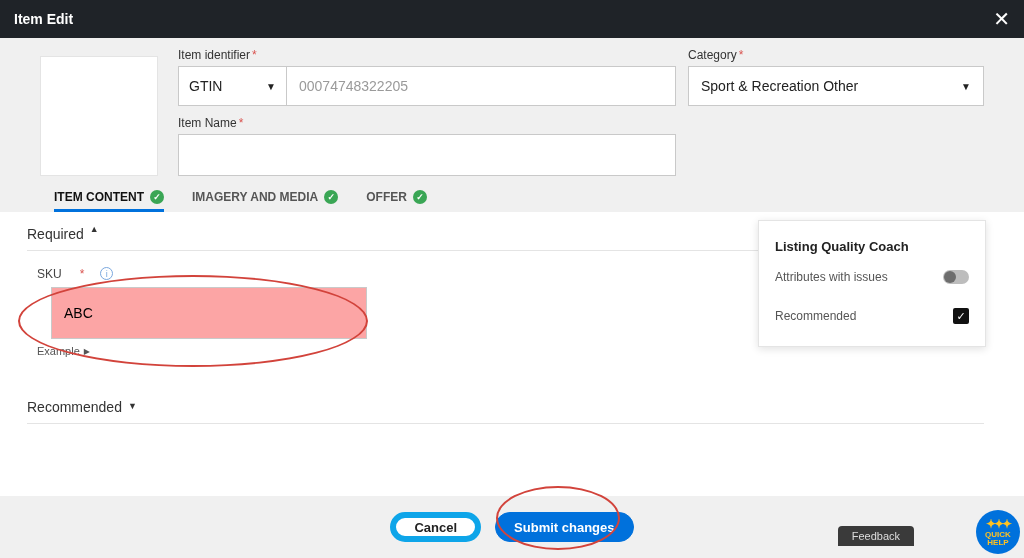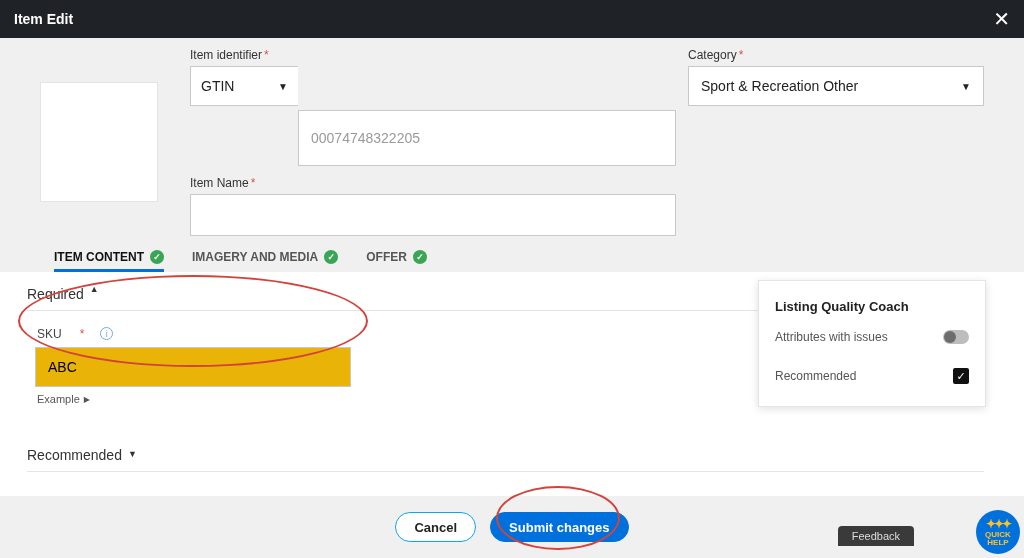--- a/index.html
+++ b/index.html
@@ -20,73 +20,73 @@
   html,body{margin:0;padding:0;background:var(--page-bg);color:var(--text);}
   .viewport{width:1024px;height:558px;position:relative;overflow:hidden;background:var(--page-bg);}
   
   
   .modal-header{background:var(--header-bg);color:#fff;height:38px;display:flex;align-items:center;justify-content:space-between;padding:0 14px;gap:16px;}
   .modal-title{font-size:14px;font-weight:600;}
   .close-x{font-size:20px;line-height:1;cursor:pointer;}
   
   
   .top-area{background:var(--page-bg);padding:10px 40px 0 40px;position:relative;}
-  .top-row{display:flex;align-items:center;gap:32px;}
+  .top-row{display:flex;align-items:flex-end;gap:20px;}
   .thumb{width:118px;height:120px;background:#fff;border:1px solid var(--border-light);}
   .form-cols{flex:1;display:flex;gap:12px;}
   .col-left{flex:1;}
   .col-right{width:296px;}
   .field-label{font-size:12px;color:#333;margin-bottom:4px;}
   .req-star{color:var(--red);margin-left:2px;}
   .id-row{display:flex;margin-bottom:10px;}
   .id-type{position:relative;width:108px;height:40px;border:1px solid var(--border);border-right:none;background:#fff;display:flex;align-items:center;padding:0 10px;font-size:14px;cursor:pointer;}
   .caret{margin-left:auto;font-size:10px;}
-  .id-value{flex:1;height:56px;border:1px solid var(--border);background:#fff;padding:15px 12px;font-size:14px;color:#333;margin-top:44px;}
+  .id-value{flex:1;height:40px;border:1px solid var(--border);background:#fff;padding:15px 12px;font-size:14px;color:#333;}
   .id-value::placeholder{color:#9a9a9a;}
   .name-input{width:100%;height:42px;border:1px solid var(--border);background:#fff;padding:0 12px;font-size:14px;}
   .cat-select{width:100%;height:40px;border:1px solid var(--border);background:#fff;display:flex;align-items:center;padding:0 12px;font-size:14px;cursor:pointer;}
   .cat-select .caret{margin-left:auto;}
   
   
   .tabs{display:flex;gap:28px;margin:14px 0 0 14px;font-size:12px;font-weight:700;color:#555;}
   .tab{display:flex;align-items:center;gap:6px;padding-bottom:8px;cursor:pointer;position:relative;}
   .tab.active{color:#111;}
   .tab.active::after{content:"";position:absolute;left:0;right:0;bottom:0;height:3px;background:var(--blue);}
   .badge-check{width:14px;height:14px;border-radius:50%;background:#3aa655;display:inline-flex;align-items:center;justify-content:center;color:#fff;font-size:9px;}
   
   
   .body-area{background:#fff;padding:0 40px 0 27px;position:relative;min-height:290px;}
   .section-header{display:flex;align-items:center;gap:6px;font-size:14px;color:#333;padding:14px 0 8px 0;border-bottom:1px solid var(--border-light);}
   .tri-up{font-size:9px;position:relative;top:-5px;}
   .tri-down{font-size:9px;position:relative;top:-1px;}
   .sku-block{width:700px;}
   .sku-label-row{display:flex;align-items:flex-start;gap:16px;font-size:12px;color:#444;margin:16px 0 6px 10px;}
   .info-icon{width:13px;height:13px;border-radius:50%;border:1px solid #7aa7de;color:#7aa7de;font-size:9px;display:inline-flex;align-items:center;justify-content:center;}
-  .sku-input{width:316px;height:40px;border:1px solid var(--border);background:#eab308;padding:0 12px;font-size:14px;margin-left:8px;}
+  .sku-input{width:316px;height:52px;border:1px solid var(--border);background:#fca5a5;padding:0 12px;font-size:14px;margin-left:24px;}
   .example-row{font-size:11px;color:#555;margin:6px 0 0 10px;display:flex;align-items:center;gap:4px;}
   .tri-right{font-size:8px;}
   
   
   .anno{position:absolute;border:2px solid #d2433b;border-radius:50%;pointer-events:none;}
   .anno-sku{left:18px;top:275px;width:350px;height:92px;}
   .anno-submit{left:496px;top:486px;width:124px;height:64px;}
   
   
   .coach{position:absolute;right:38px;top:0;transform:translateY(8px);width:228px;background:#fff;border:1px solid var(--border-light);box-shadow:var(--panel-shadow);padding:18px 16px;font-size:12px;}
   .coach-wrap{position:relative;}
   .coach-title{font-weight:700;font-size:13px;margin-bottom:16px;}
   .coach-row{display:flex;align-items:center;justify-content:space-between;margin-bottom:24px;color:#555;}
   .toggle{width:26px;height:14px;border-radius:8px;background:#bdbdbd;position:relative;cursor:pointer;}
   .toggle::after{content:"";position:absolute;left:1px;top:1px;width:12px;height:12px;border-radius:50%;background:#6d6d6d;}
   .chk{width:16px;height:16px;background:#111;color:#fff;font-size:11px;display:inline-flex;align-items:center;justify-content:center;border-radius:2px;}
   
   
   .footer{position:absolute;left:0;right:0;bottom:0;height:62px;background:var(--page-bg);display:flex;align-items:center;justify-content:center;gap:14px;}
   .btn{height:30px;border-radius:16px;font-size:13px;font-weight:600;padding:0 18px;cursor:pointer;display:inline-flex;align-items:center;}
-  .btn-cancel{background:#fff;border:1px solid #0ea5e9;color:#222;}
+  .btn-cancel{background:#fff;border:6px solid #0ea5e9;color:#222;}
   .btn-submit{background:var(--blue);border:1px solid var(--blue);color:#fff;justify-content:flex-end;}
   
   
   .feedback{position:absolute;right:110px;bottom:12px;background:#3a3a3a;color:#ddd;font-size:11px;padding:4px 14px;border-top-left-radius:4px;border-top-right-radius:4px;cursor:pointer;}
   
   
   .quickhelp{position:absolute;right:4px;bottom:4px;width:44px;height:44px;border-radius:50%;background:#0071dc;color:#ffc220;font-size:8px;font-weight:700;display:flex;flex-direction:column;align-items:center;justify-content:center;line-height:1;cursor:pointer;overflow:hidden;}
   .quickhelp .spark{color:#ffc220;font-size:12px;margin-bottom:1px;letter-spacing:-2px;}
 </style>
 </head>

